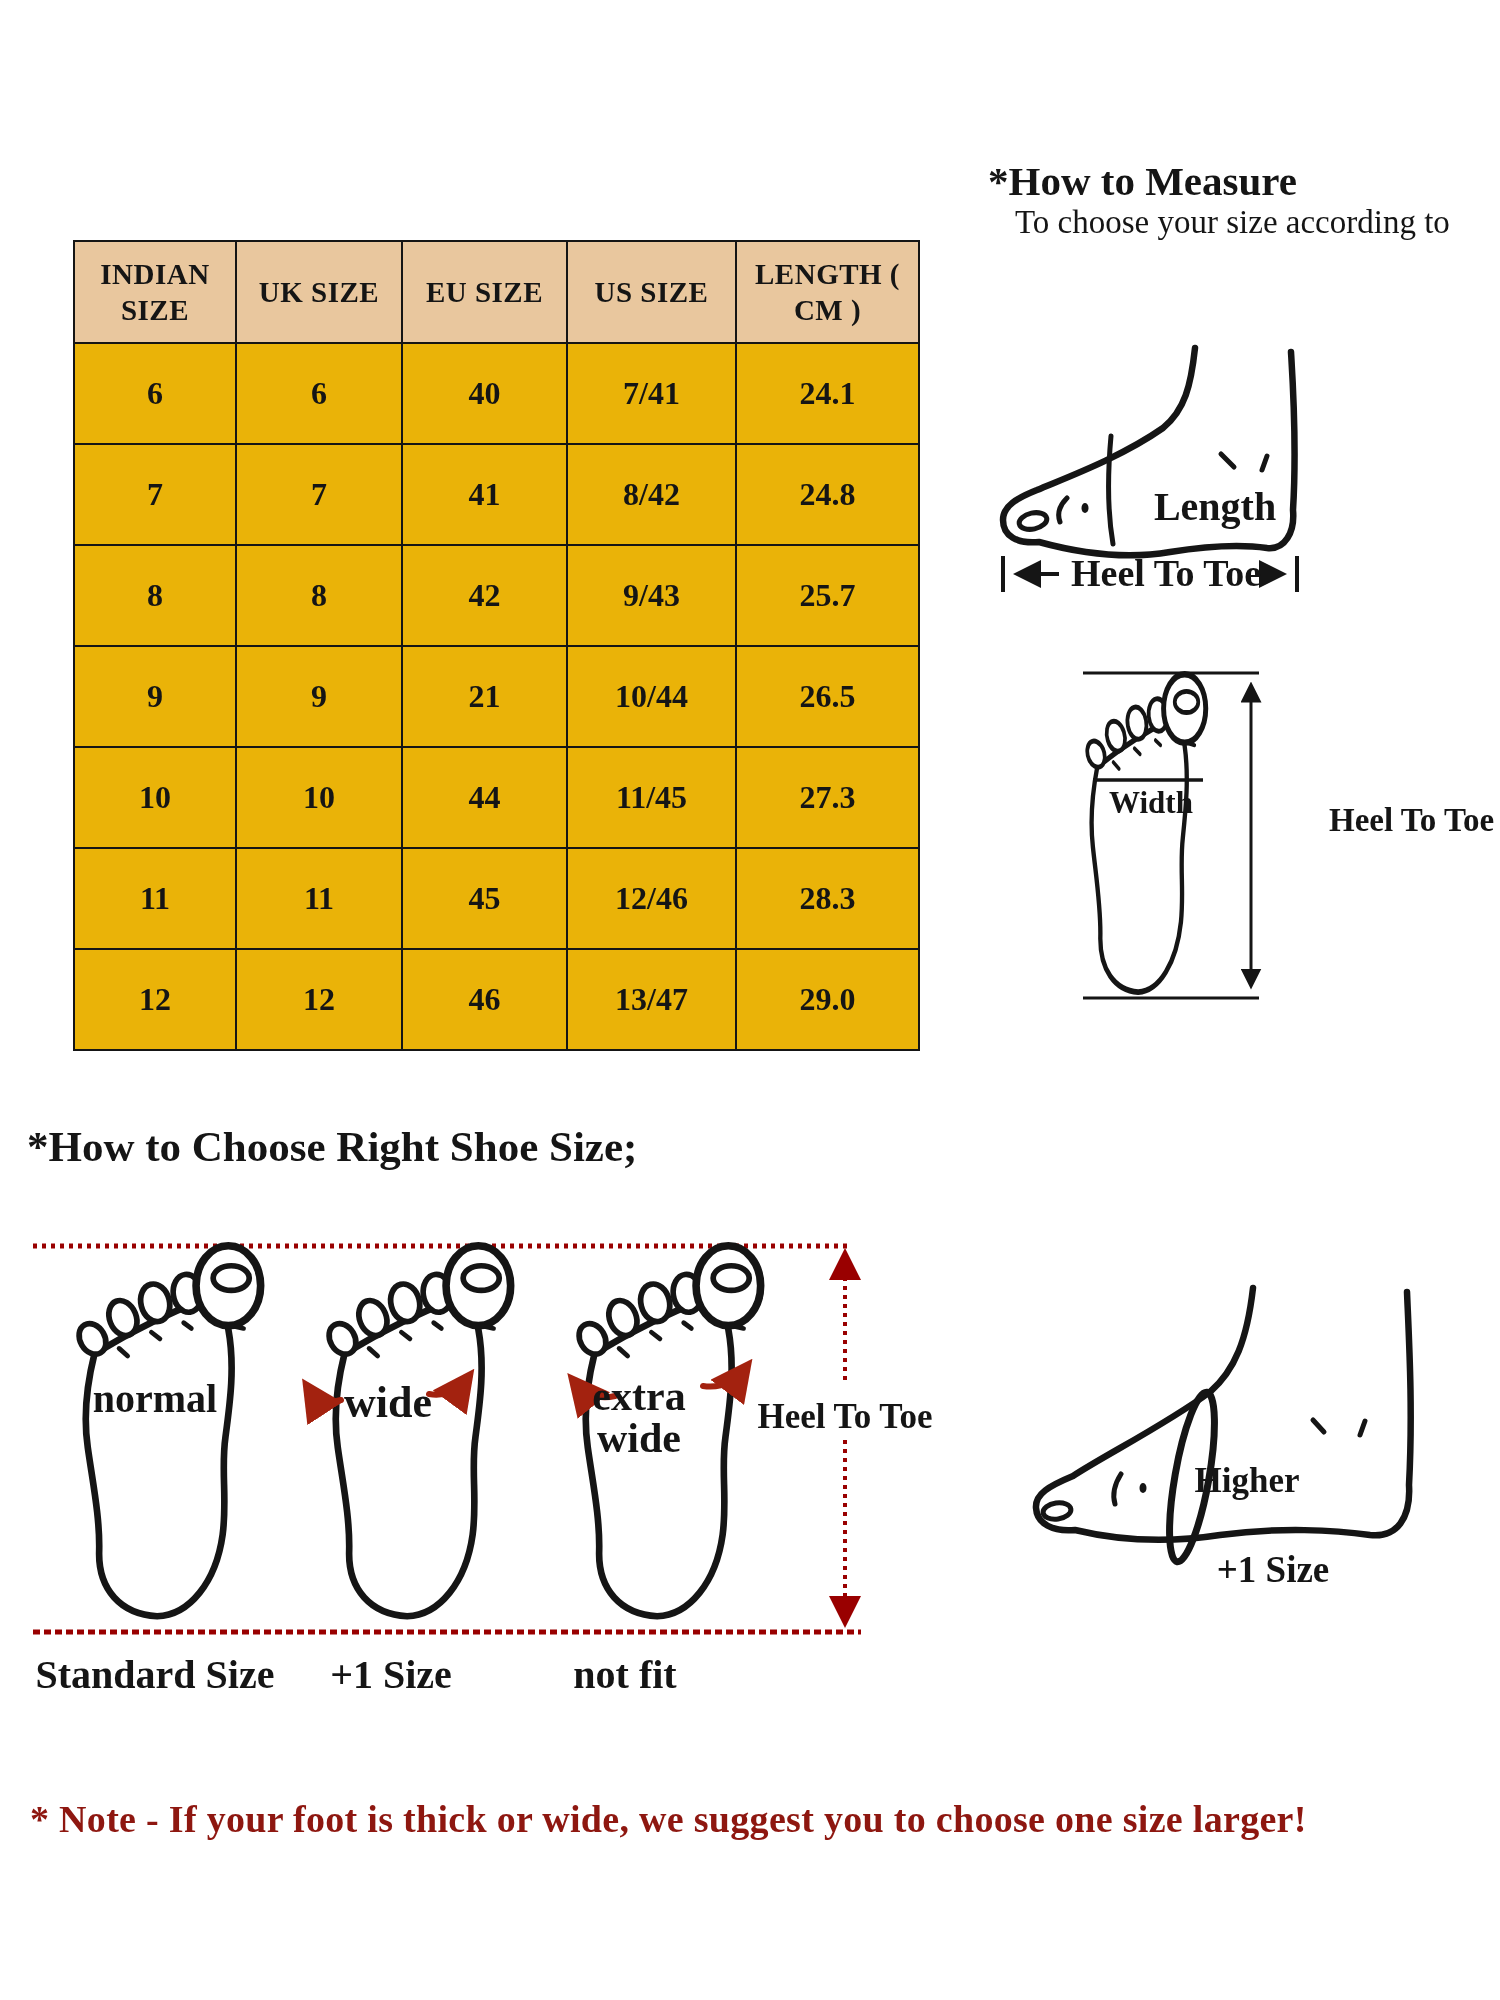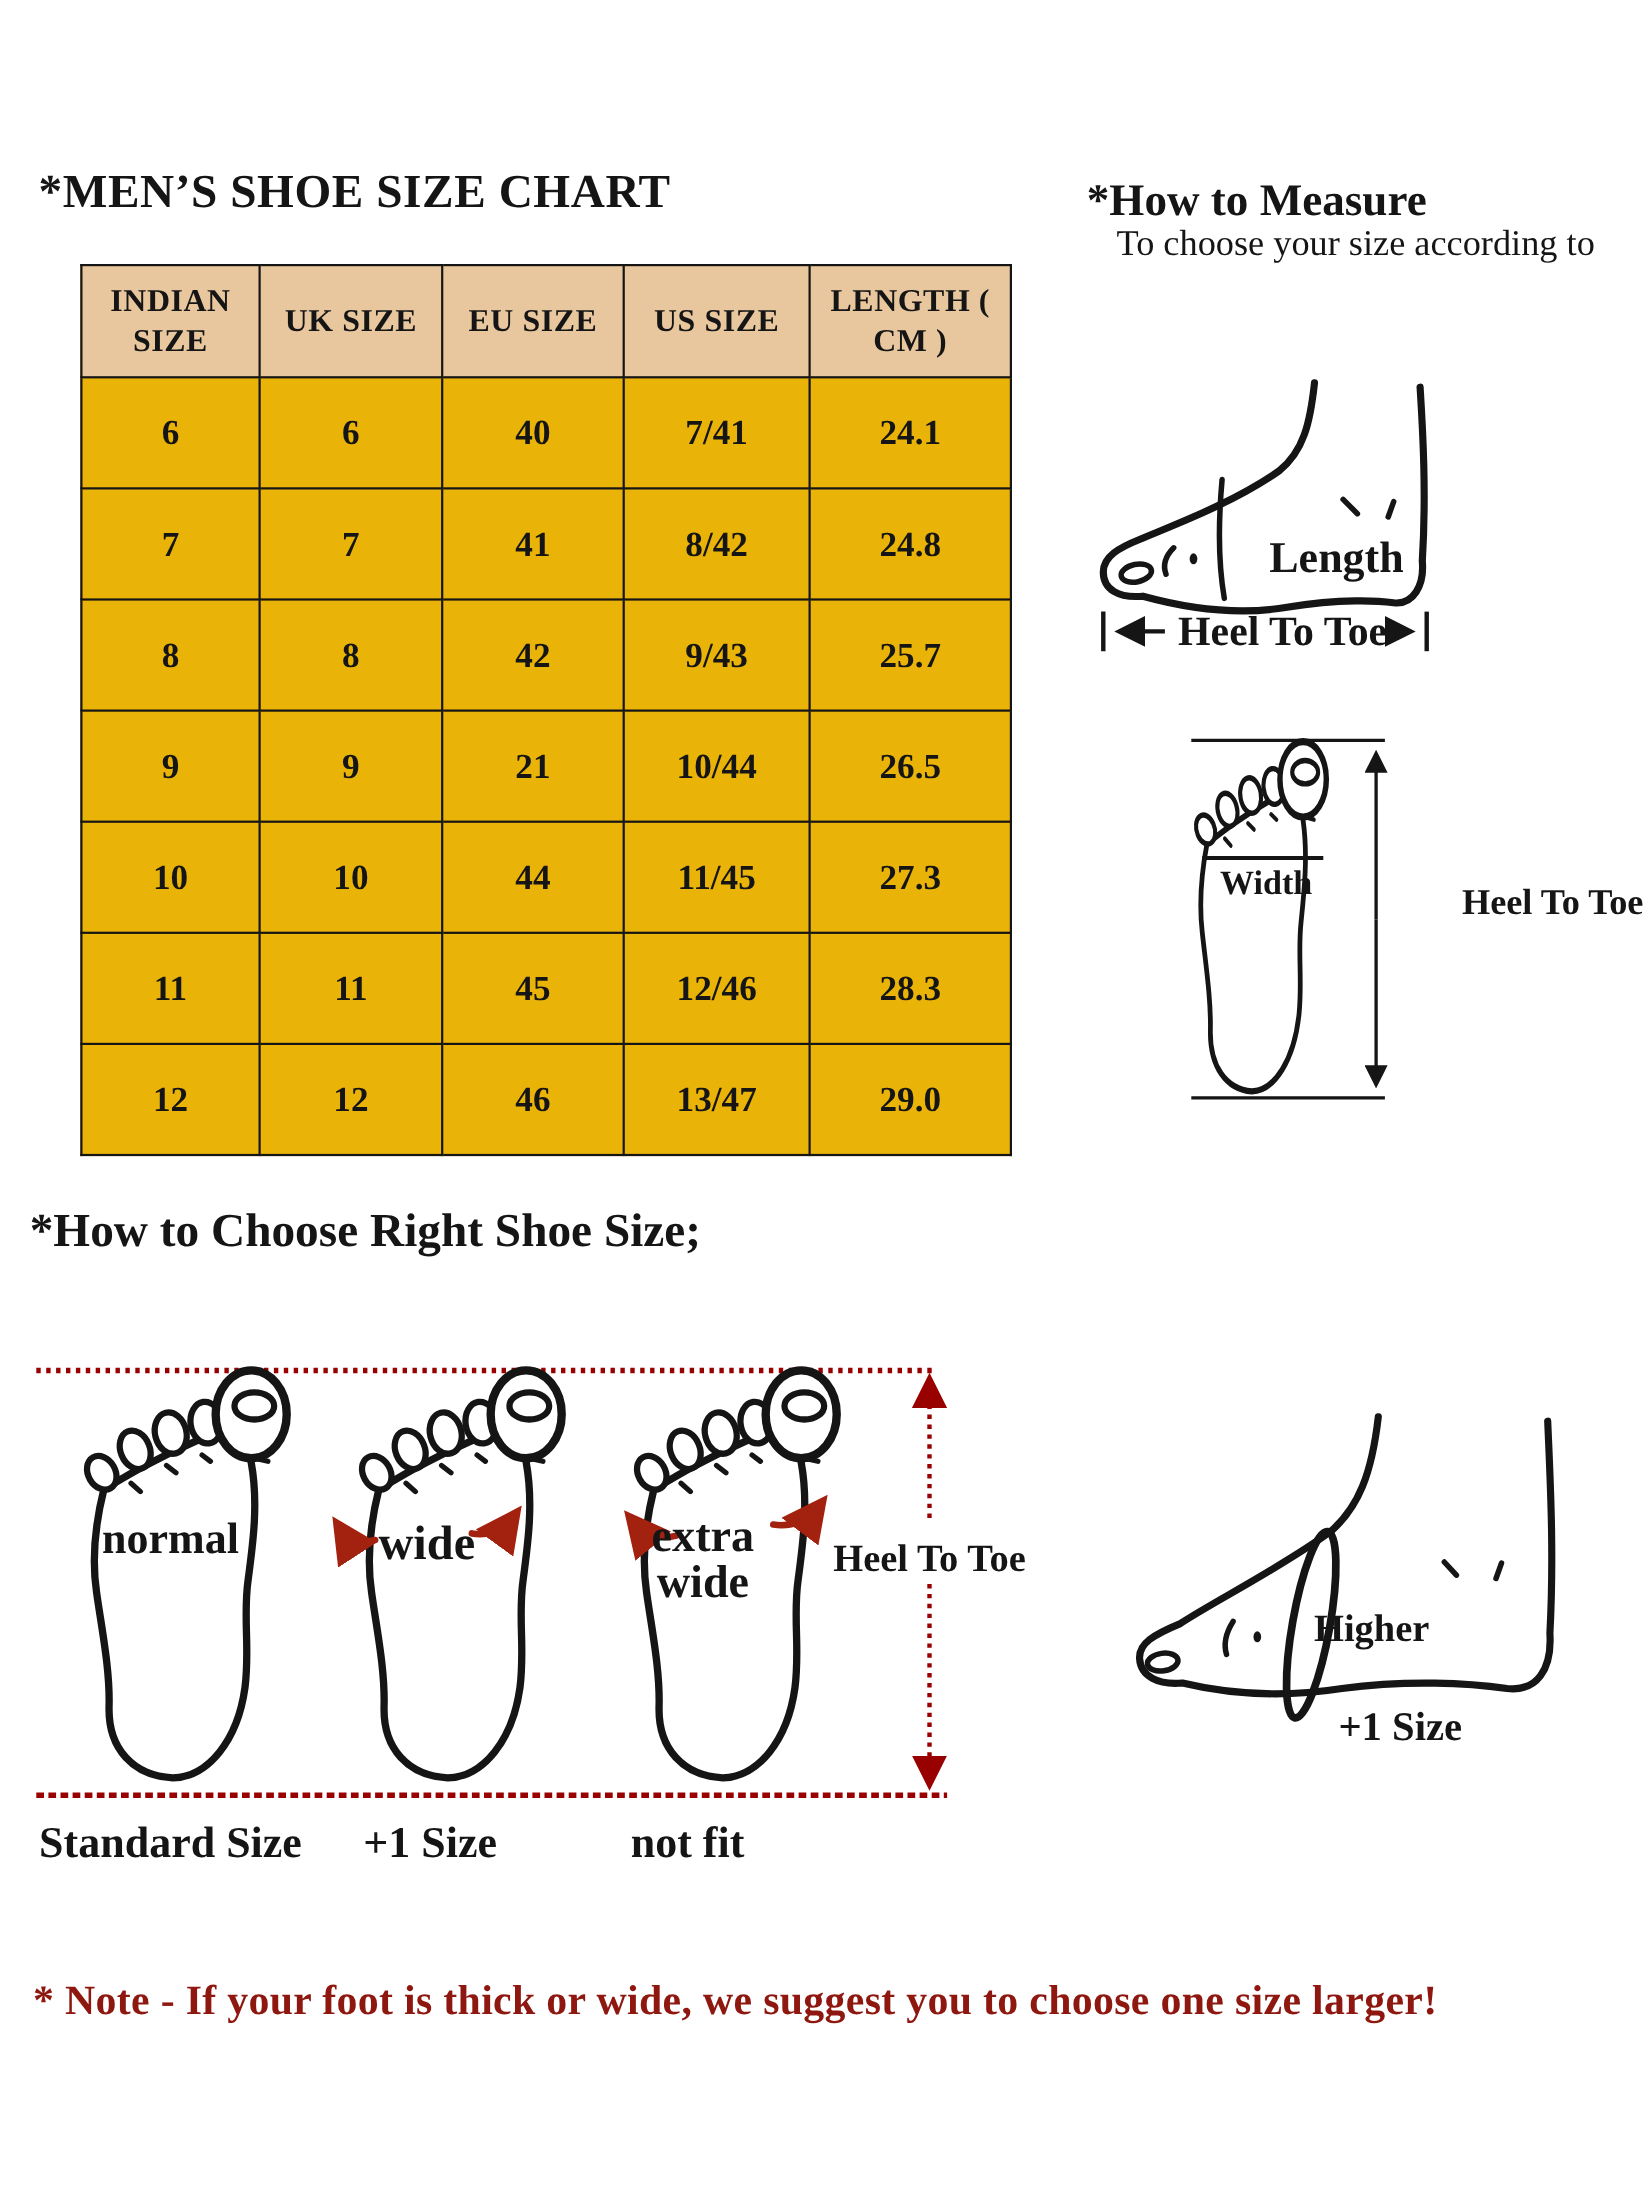--- a/index.html
+++ b/index.html
@@ -48,21 +48,20 @@
       <path stroke-width="5" fill="none" d="M78,112 l9,8"></path>
       <path stroke-width="5" fill="none" d="M112,95 l9,7"></path>
       <path stroke-width="5" fill="none" d="M146,85 l8,6"></path>
       <path stroke-width="5" fill="none" d="M196,88 l13,3"></path>
     </g>
   </defs>
 </svg>
 
 <div class="page">
 
-  <div class="abs main-title" style="left:35px;top:150px;">*MEN’S SHOE SIZE CHART</div>
 
   <table class="size-table abs" style="left:45px;top:240px;">
     <colgroup>
       <col style="width:162px">
         <col style="width:166px">
         <col style="width:165px">
       <col style="width:169px">
         <col style="width:183px">
     </colgroup>
     <thead>
@@ -158,21 +157,21 @@
       <path d="M8,23 H184"></path>
       <path d="M8,348 H184"></path>
       <path d="M176,186 V36" marker-end="url(#mblk)"></path>
       <path d="M176,186 V335" marker-end="url(#mblk)"></path>
       <path stroke-width="3.5" d="M18,130 H128"></path>
     </g>
     <text x="76" y="163" font-size="31" text-anchor="middle">Width</text>
     <text x="254" y="181" font-size="33" text-anchor="start">Heel To Toe</text>
   </svg>
 
-  <div class="abs section-title" style="left:27px;top:1095px;text-align:center;">*How to Choose Right Shoe Size;</div>
+  <div class="abs section-title" style="left:27px;top:1122px;text-align:center;">*How to Choose Right Shoe Size;</div>
 
   <svg class="abs" style="left:25px;top:1240px;" width="960" height="480" viewBox="0 0 960 480">
     <g stroke="#990000" fill="none">
       <path stroke-width="5" stroke-dasharray="4 5" d="M8,6 H826"></path>
       <path stroke-width="5" stroke-dasharray="7 4" d="M8,392 H836"></path>
       <path stroke-width="4" stroke-dasharray="4 5" d="M820,140 V16" marker-end="url(#mredv)"></path>
       <path stroke-width="4" stroke-dasharray="4 5" d="M820,200 V380" marker-end="url(#mredv)"></path>
     </g>
 
     <use href="#footprint" transform="translate(20,2)  scale(0.95)"></use>

